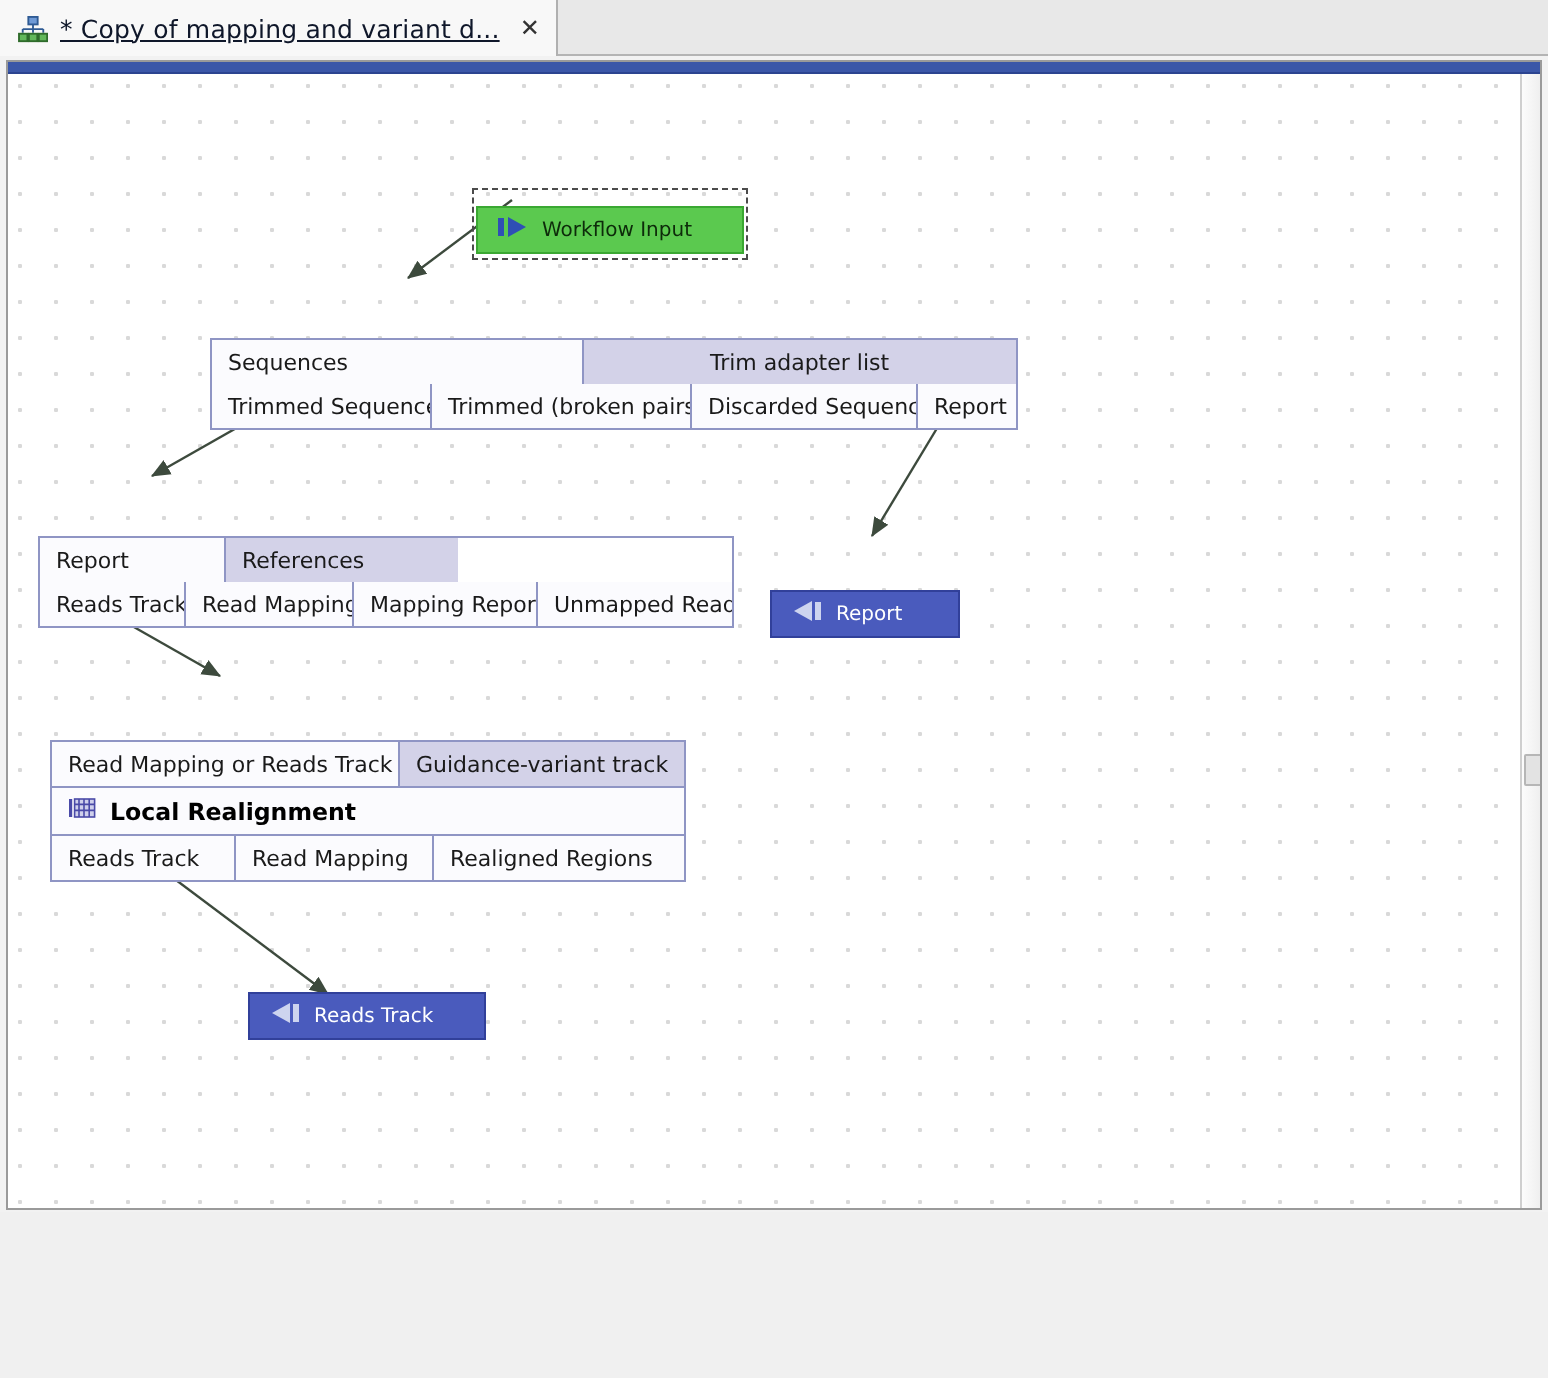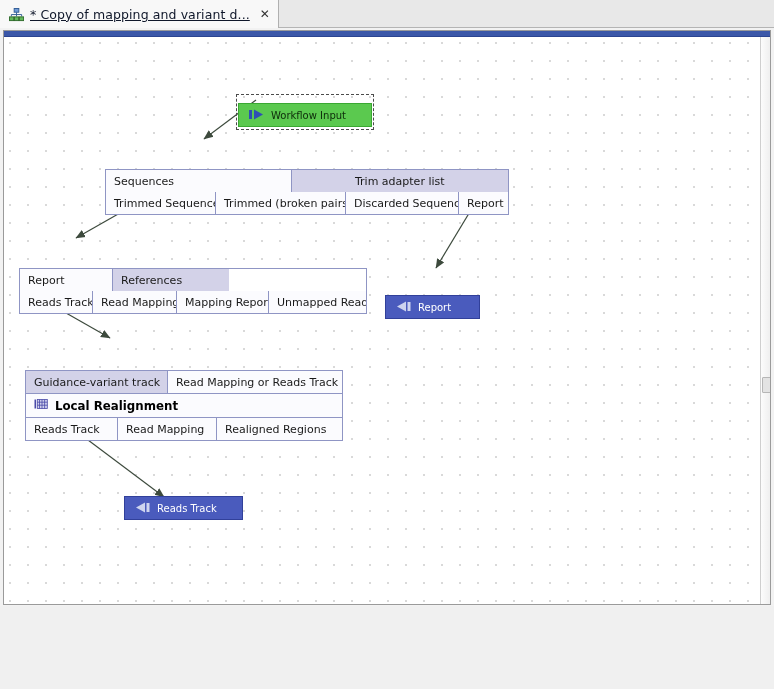--- a/index.html
+++ b/index.html
@@ -258,22 +258,22 @@
         <div class="proc-row">
           <div class="port-out" style="width:73px;">Reads Track</div>
           <div class="port-out" style="width:84px;">Read Mapping</div>
           <div class="port-out" style="width:92px;">Mapping Report</div>
           <div class="port-out" style="width:97px;">Unmapped Reads</div>
         </div>
       </div>
 
       <div class="node proc" style="left:21px; top:333px; width:318px;">
         <div class="proc-row">
+          <div class="port-in unfilled" style="width:174px;">Read Mapping or Reads Track</div>
           <div class="port-in filled" style="width:142px;">Guidance-variant track</div>
-          <div class="port-in unfilled" style="width:174px;">Read Mapping or Reads Track</div>
         </div>
         <div class="proc-title">
           <span>
             <svg width="14" height="12" viewBox="0 0 14 12">
               <rect x="0.5" y="1.5" width="1.6" height="9" fill="#4a4aa8"></rect>
               <rect x="3.3" y="1.5" width="10" height="9" fill="#cfd0ec" stroke="#4a4aa8" stroke-width="0.8"></rect>
               <path d="M5.5,1.5 v9 M8,1.5 v9 M10.6,1.5 v9" stroke="#4a4aa8" stroke-width="0.8"></path>
               <path d="M3.3,4.2 h10 M3.3,7.2 h10" stroke="#4a4aa8" stroke-width="0.8"></path>
             </svg>
           </span>

